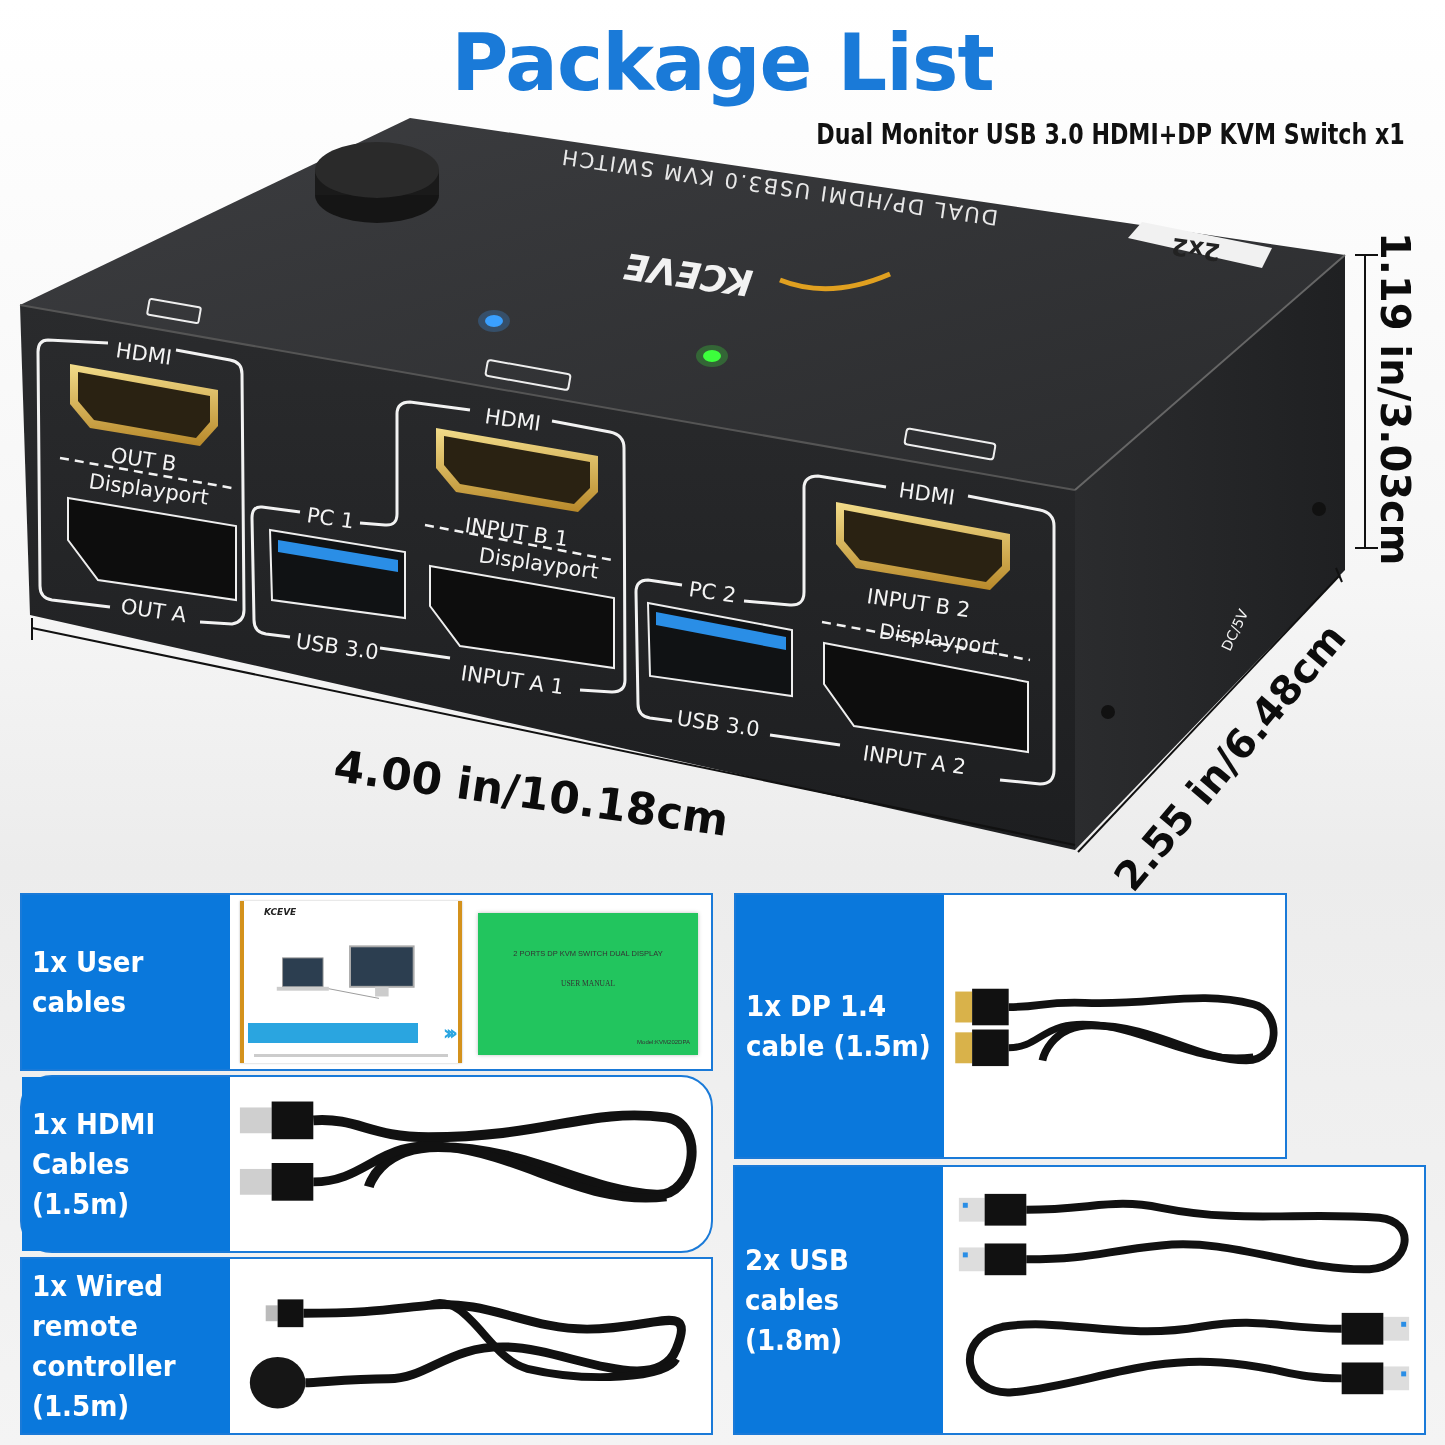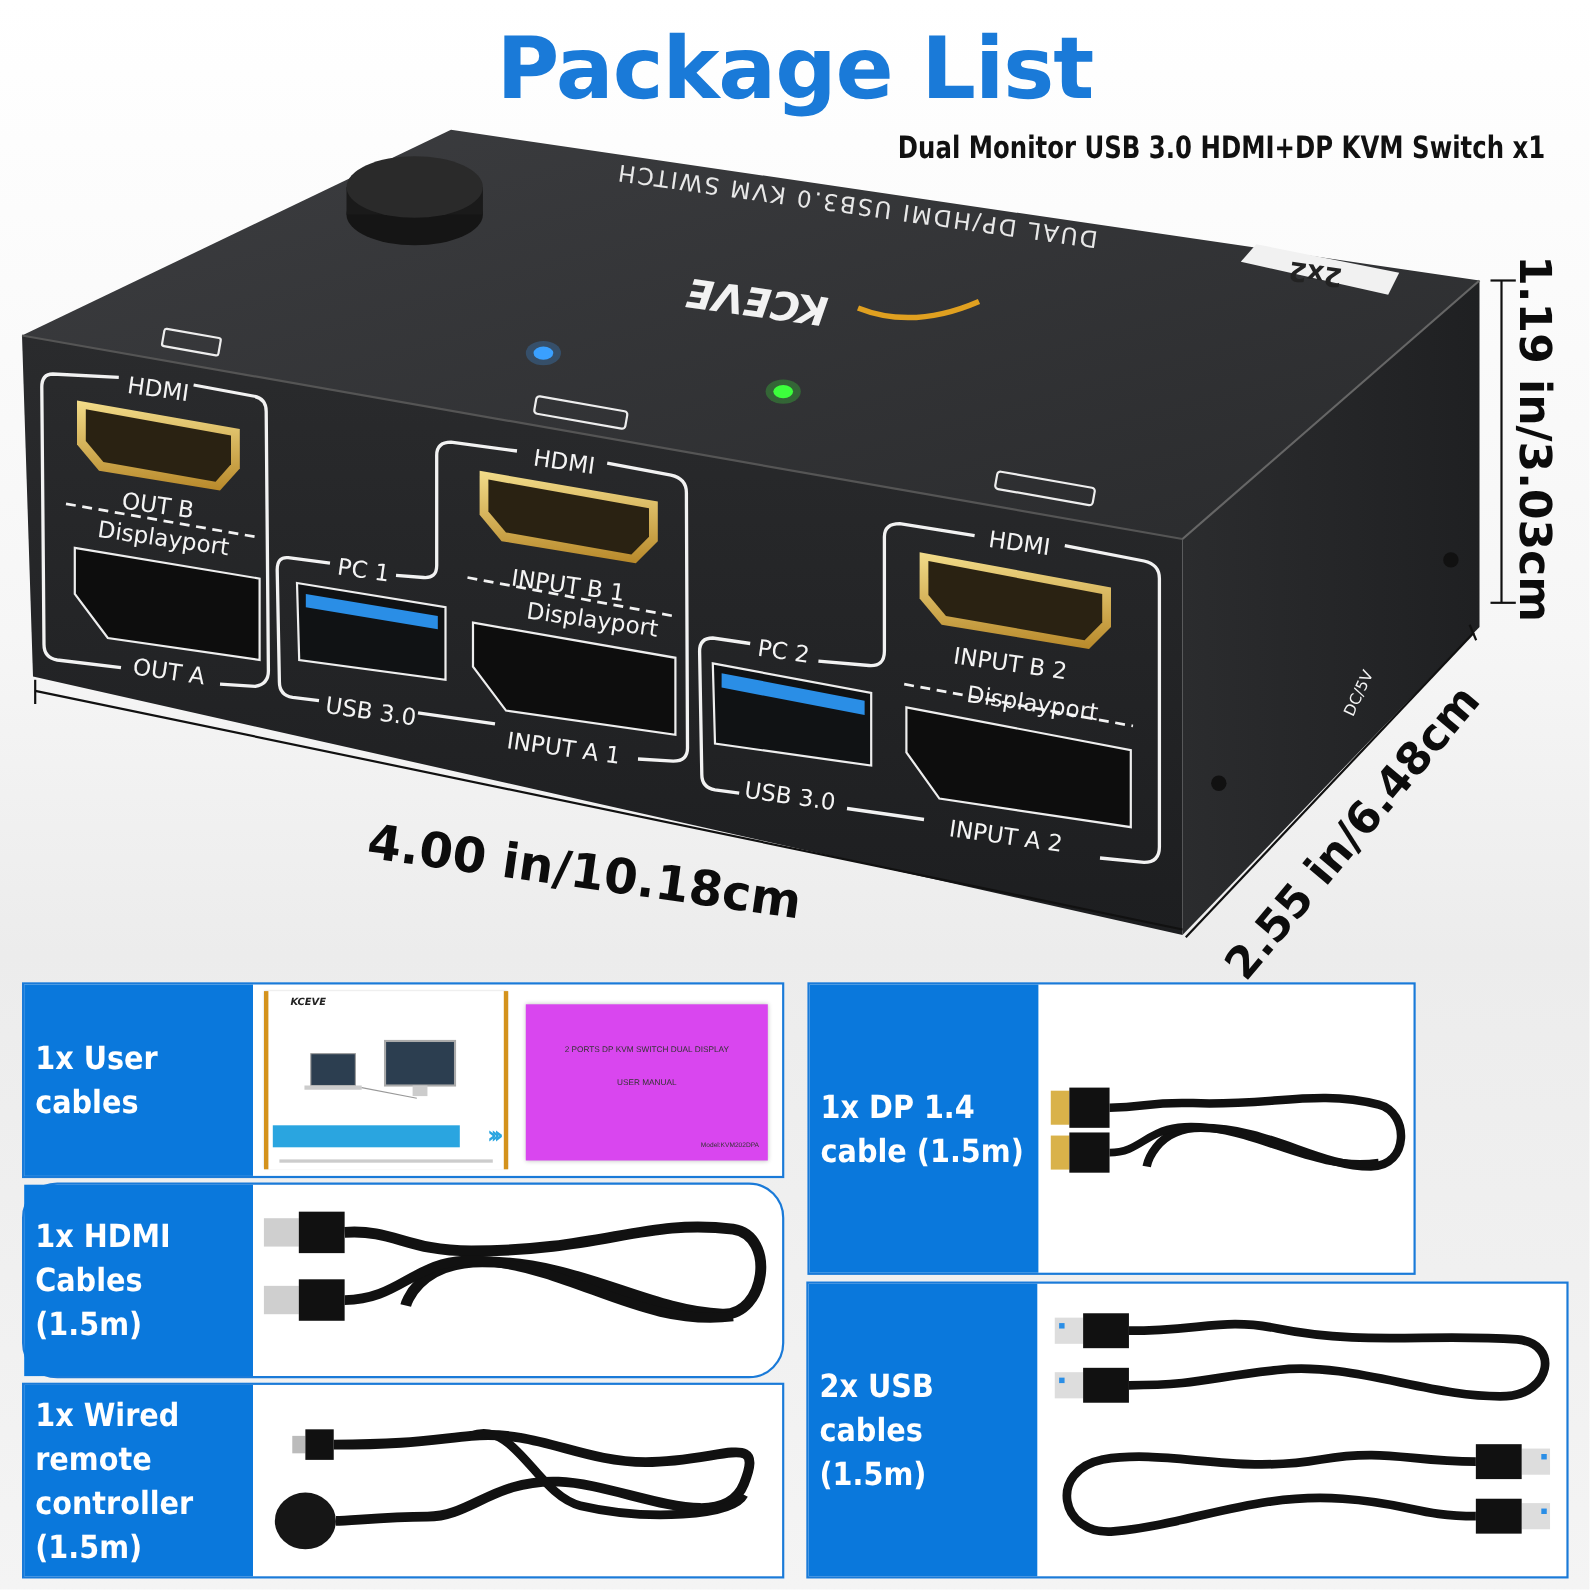--- a/index.html
+++ b/index.html
@@ -61,25 +61,25 @@
       box-shadow: 0 0 2px #bbb;
     }
     .manual-brand { position: absolute; left: 20px; top: 6px; font-size: 9px; font-weight: bold; font-style: italic; color: #222; }
     .manual-strip {
       position: absolute; left: 4px; right: 40px; bottom: 20px; height: 20px; background: #2aa5e0;
     }
     .manual-chev { position: absolute; right: 6px; bottom: 20px; color: #2aa5e0; font-size: 22px; font-weight: bold; line-height: 20px; letter-spacing: -6px; }
     .manual-foot { position: absolute; left: 10px; right: 10px; bottom: 6px; height: 3px; background: #ccc; }
     .manual-page {
       position: absolute; left: 248px; top: 18px; width: 220px; height: 142px;
-      background: #d946ef; box-shadow: 0 0 4px rgba(0,0,0,0.25);
+      background: #22c55e; box-shadow: 0 0 4px rgba(0,0,0,0.25);
       font-family: "Liberation Sans", sans-serif; color: #333;
     }
     .manual-page .p1 { position: absolute; top: 36px; width: 100%; text-align: center; font-size: 7.5px; }
-    .manual-page .p2 { position: absolute; top: 66px; width: 100%; text-align: center; font-size: 7.5px; }
+    .manual-page .p2 { position: absolute; top: 66px; width: 100%; text-align: center; font-size: 7.5px; font-family: Liberation Serif, serif; }
     .manual-page .p3 { position: absolute; bottom: 10px; right: 8px; font-size: 6px; }
   </style>
 </head>
 <body>
 
 <div class="title">Package List</div>
 <div class="subtitle">Dual Monitor USB 3.0 HDMI+DP  KVM Switch x1</div>
 
 <div class="product">
   <svg viewBox="0 100 1445 790" xmlns="http://www.w3.org/2000/svg">
@@ -291,21 +291,21 @@
       <rect x="40" y="136" width="52" height="52" fill="#111"></rect>
       <path d="M92,104 C140,104 140,96 200,98 C300,102 360,80 440,100 C480,110 480,180 430,180 C360,180 300,130 210,130 C150,130 140,180 140,180" stroke="#111" stroke-width="11" fill="none"></path>
       <path d="M92,162 C140,162 140,120 220,130 C300,140 360,186 440,175" stroke="#111" stroke-width="10" fill="none"></path>
     </svg>
   </div>
 </div>
 
 <div class="card c-usb">
   <div class="label">
     <span>2x USB</span>
-    <span>cables (1.5m)</span>
+    <span>cables (1.8m)</span>
   </div>
   <div class="pic">
     <svg viewBox="0 0 485 266">
       <rect x="16" y="30" width="26" height="24" fill="#ddd"></rect>
         <rect x="20" y="35" width="5" height="5" fill="#2a8ee6"></rect>
       <rect x="42" y="26" width="42" height="32" fill="#111"></rect>
       <rect x="16" y="80" width="26" height="24" fill="#ddd"></rect>
         <rect x="20" y="85" width="5" height="5" fill="#2a8ee6"></rect>
       <rect x="42" y="76" width="42" height="32" fill="#111"></rect>
       <path d="M84,42 C150,42 170,30 220,40 C300,56 360,44 440,50 C480,54 470,100 430,102 C360,104 290,70 220,78 C160,84 150,92 84,92" stroke="#111" stroke-width="8" fill="none"></path>

